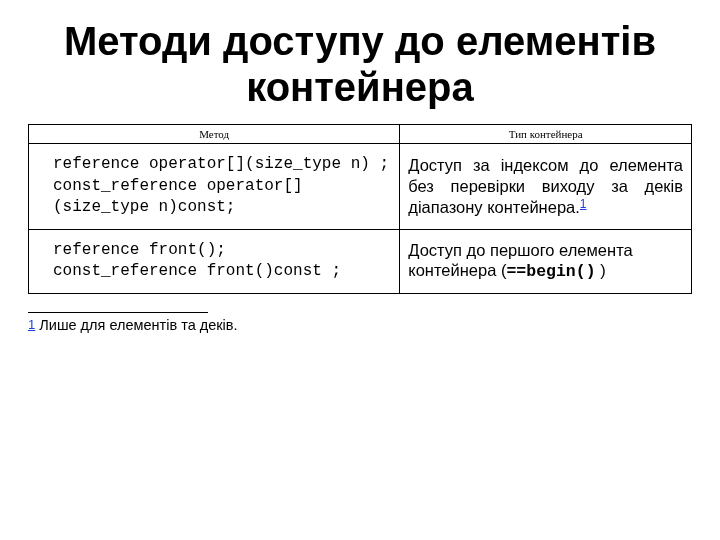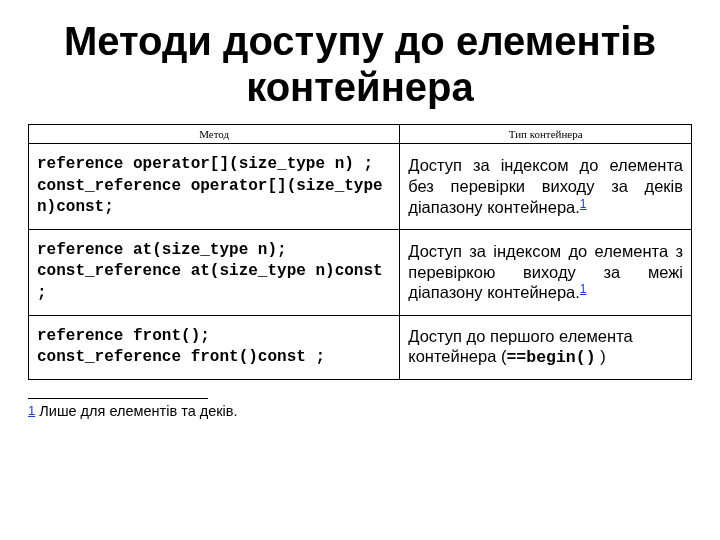--- a/index.html
+++ b/index.html
@@ -32,23 +32,23 @@
   }
   th {
     font-family: "Times New Roman", serif;
     font-weight: 400;
     font-size: 11px;
     text-align: center;
     padding: 3px 8px;
   }
   td.method {
     font-family: "Courier New", monospace;
-    font-weight: 700;
+    font-weight: 400;
     font-size: 16px;
-    padding: 10px 6px 10px 8px;
+    padding: 10px 6px 10px 24px;
     line-height: 1.35;
     white-space: pre-wrap;
   }
   td.result {
     font-size: 16.5px;
     padding: 8px 8px;
     line-height: 1.25;
     text-align: justify;
   }
   td.result.tight { text-align: left; }
@@ -83,27 +83,20 @@
   </thead>
   <tbody>
     <tr>
       <td class="method">reference operator[](size_type n) ;
 const_reference operator[](size_type n)const;</td>
       <td class="result">
         <span>Доступ за індексом до елемента без перевірки виходу за деків діапазону контейнера.</span><span class="sup">1</span>
       </td>
     </tr>
     <tr>
-      <td class="method">reference at(size_type n);
-const_reference at(size_type n)const ;</td>
-      <td class="result">
-        <span>Доступ за індексом до елемента з перевіркою виходу за межі діапазону контейнера.</span><span class="sup">1</span>
-      </td>
-    </tr>
-    <tr>
       <td class="method">reference front();
 const_reference front()const ;</td>
       <td class="result tight">
         <span>Доступ до першого елемента контейнера (</span><span class="mono">==begin()</span><span> )</span>
       </td>
     </tr>
   </tbody>
 </table>
 
 <hr class="footnote-sep">

